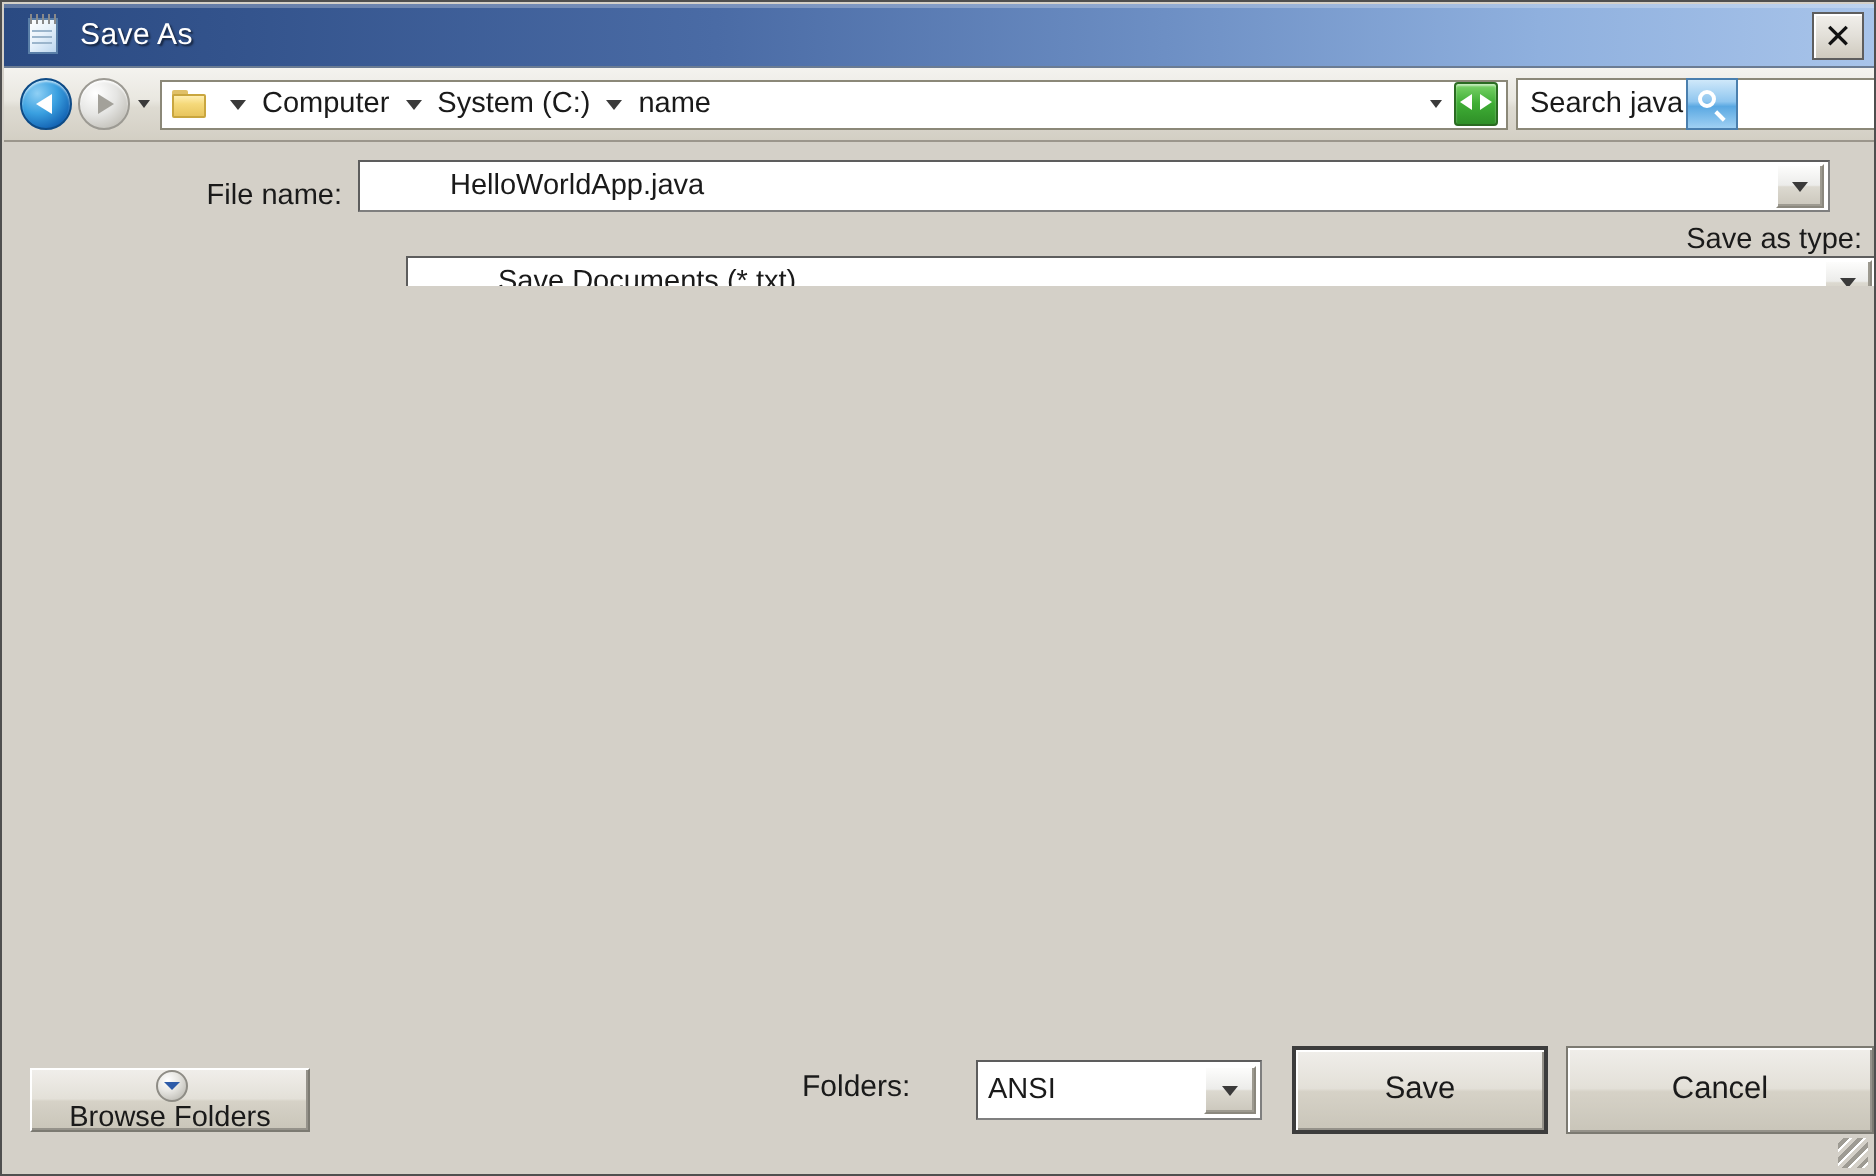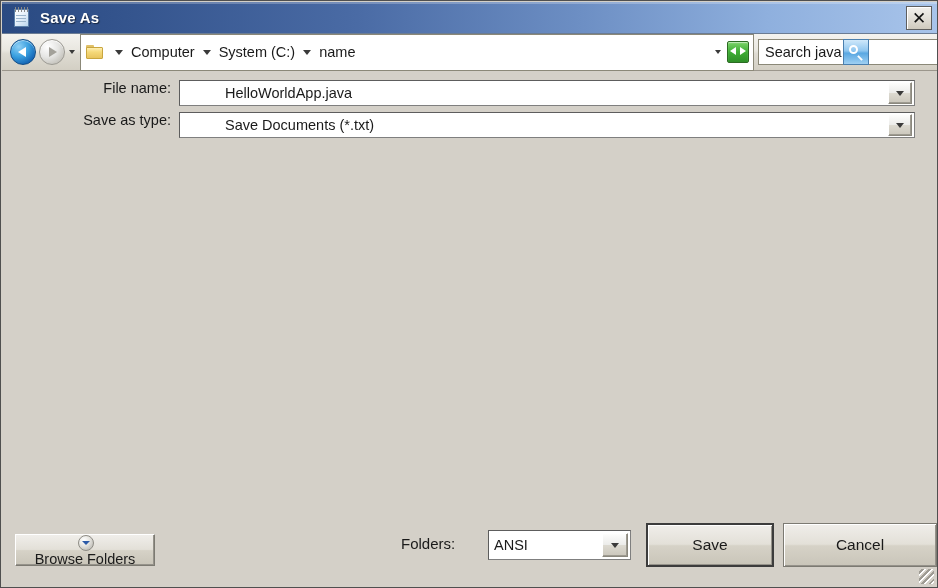--- a/index.html
+++ b/index.html
@@ -66,21 +66,21 @@
   .title-icon .lines {
     position: absolute;
     left: 4px; top: 8px;
     width: 10px; height: 9px;
     background:
       repeating-linear-gradient(to bottom, #9bb5cc 0px, #9bb5cc 1px, transparent 1px, transparent 3px);
   }
   .title-text {
     color: #ffffff;
     font-size: 15px;
-    font-weight: bold;
+    font-weight: normal;
     letter-spacing: 0.2px;
     text-shadow: 1px 1px 1px rgba(0,0,0,0.55);
     white-space: nowrap;
   }
   .close-btn {
     position: absolute;
     right: 6px;
     top: 4px;
     width: 26px;
     height: 24px;
@@ -165,21 +165,21 @@
     border-top: 5px solid #3a3a3a;
   }
   .tri-down.sm {
     border-left-width: 3px;
     border-right-width: 3px;
     border-top-width: 4px;
   }
 
   .addressbar {
     flex: 1;
-    height: 37px;
+    height: 25px;
     margin-left: 2px;
     margin-right: 4px;
     background: #ffffff;
     border: 1px solid #8b8878;
     box-sizing: border-box;
     display: flex;
     align-items: center;
     min-width: 0;
     cursor: text;
   }
@@ -306,24 +306,24 @@
     transform: rotate(45deg);
   }
 
   
   .field-row {
     position: absolute;
     left: 0;
     width: 938px;
     height: 26px;
     display: flex;
-    align-items: flex-start;
+    align-items: flex-end;
   }
   .field-row.r1 { top: 79px; }
-  .field-row.r2 { top: 111px; }
+  .field-row.r2 { top: 111px; flex-direction: column; }
   .field-label {
     width: 178px;
     text-align: right;
     padding-right: 8px;
     font-size: 14.5px;
     color: #1a1a1a;
     box-sizing: border-box;
     white-space: nowrap;
   }
   .combo {

